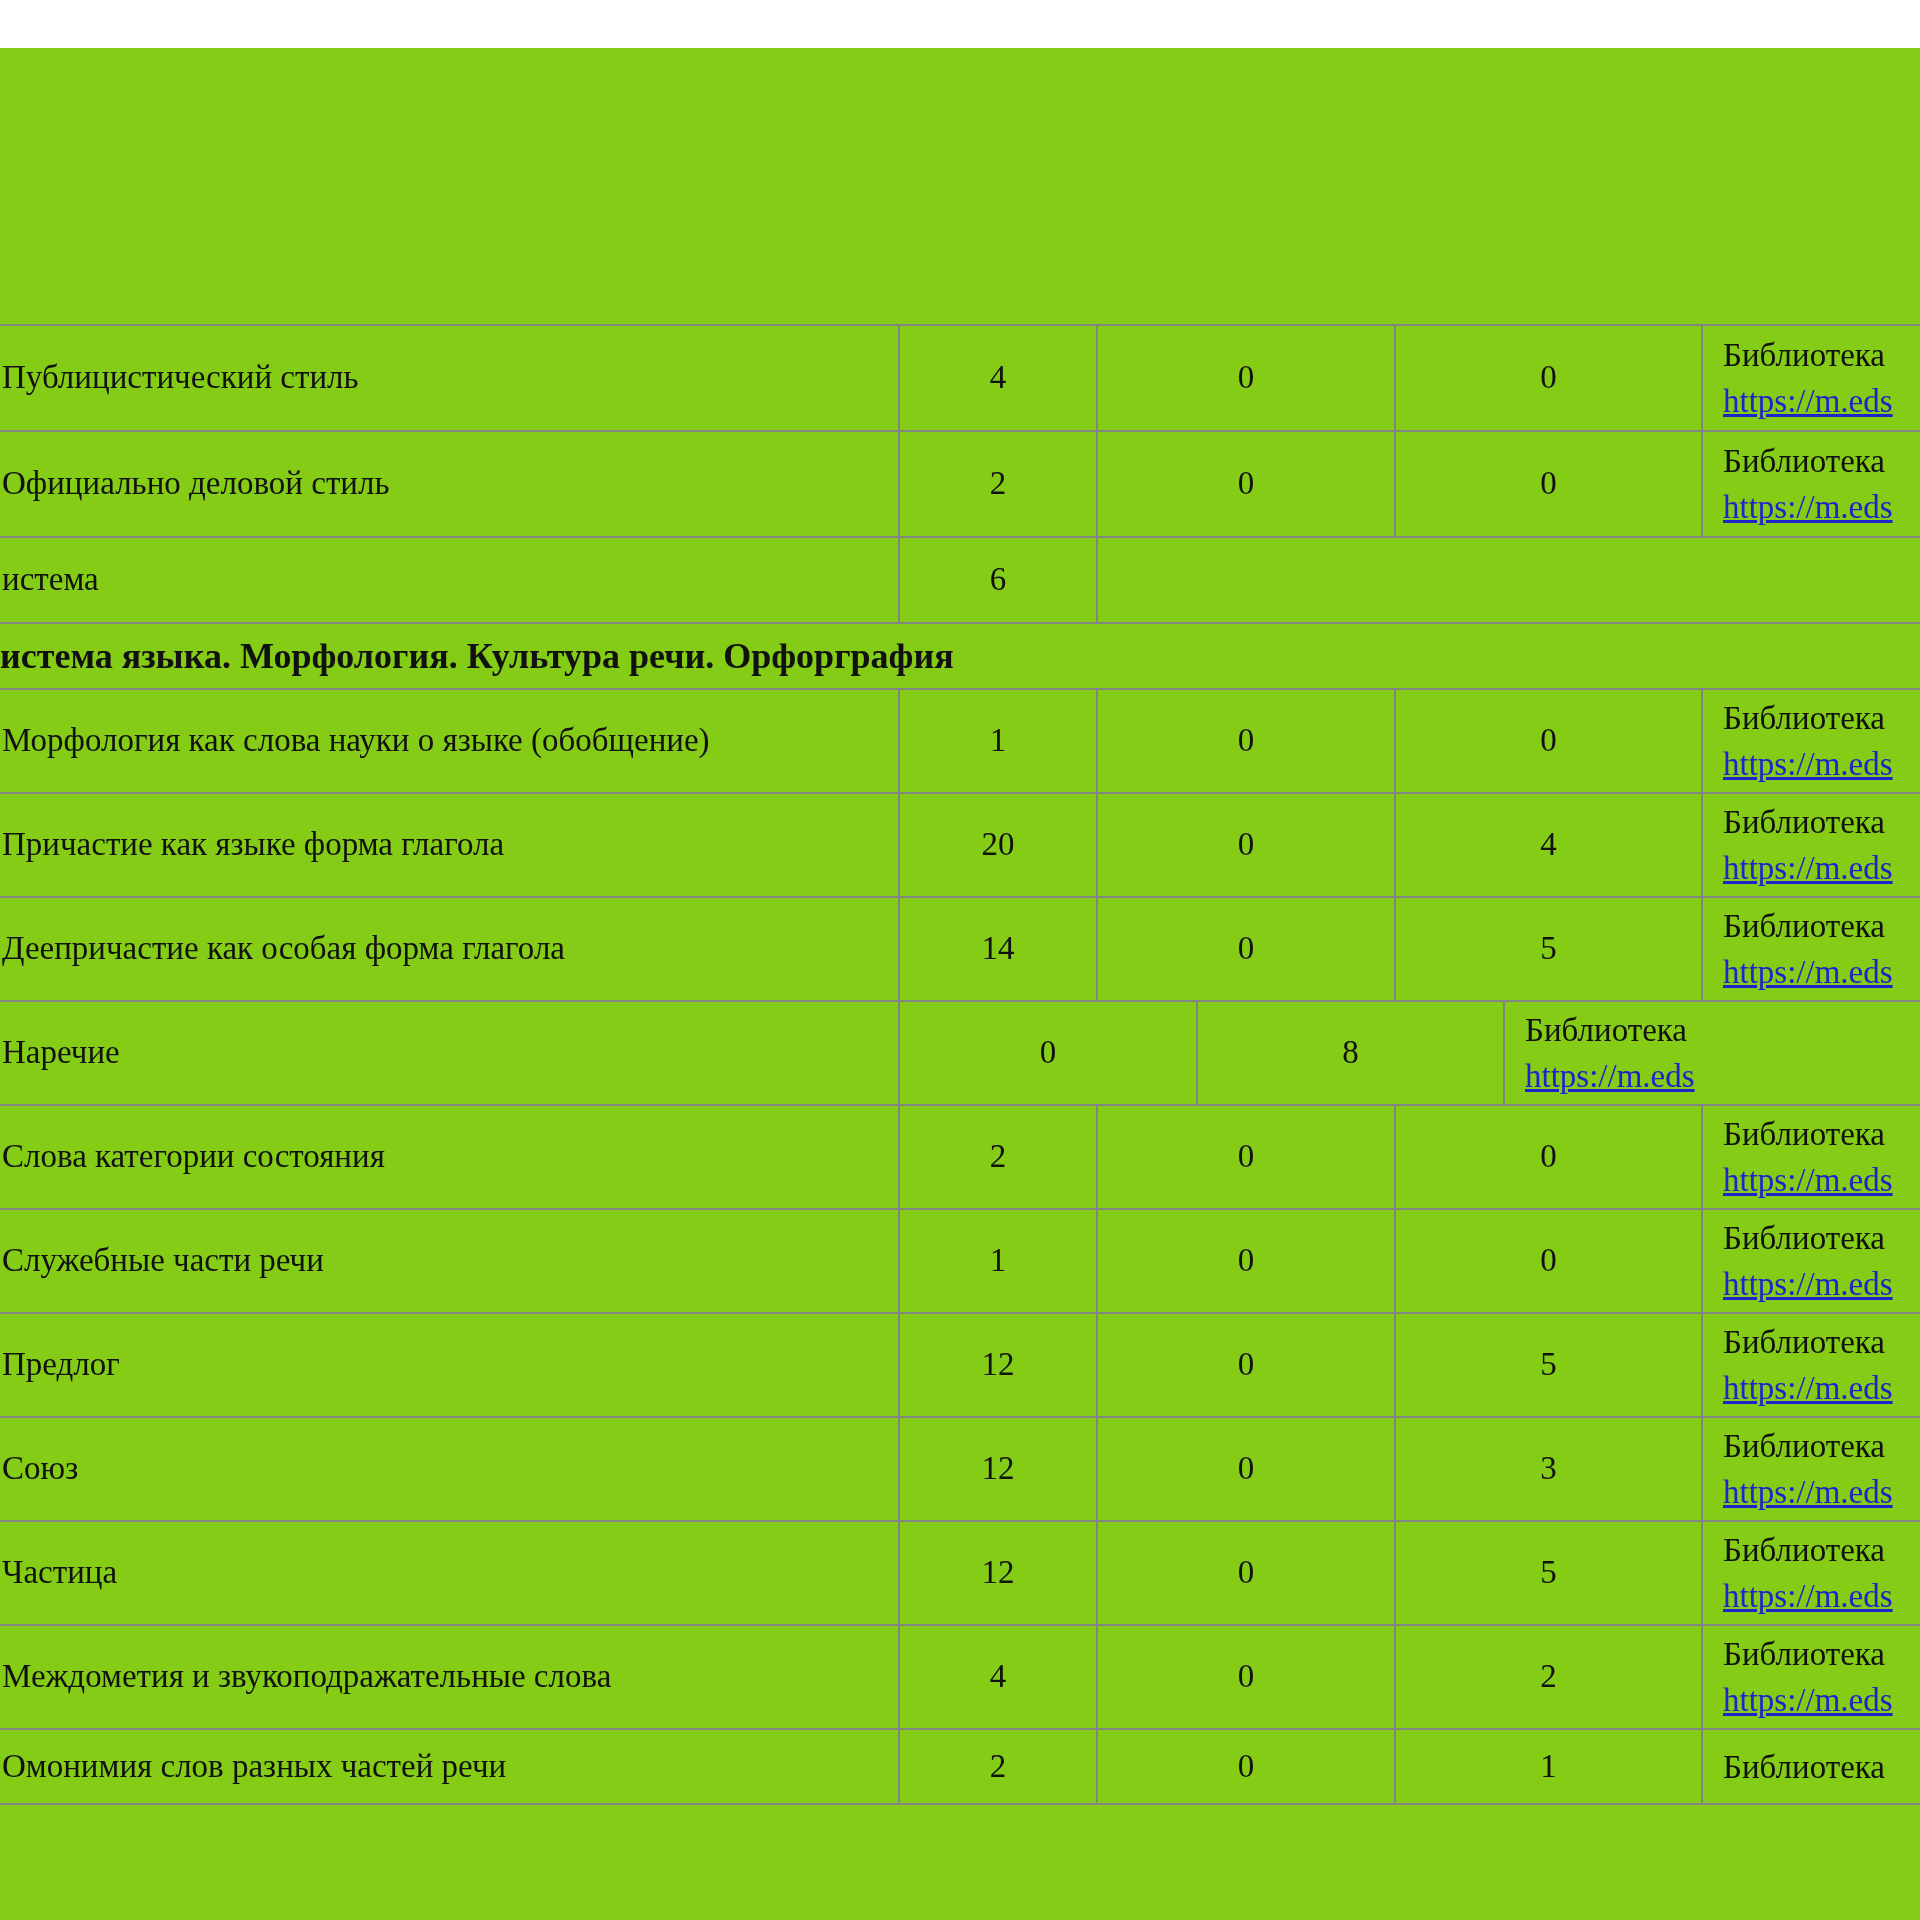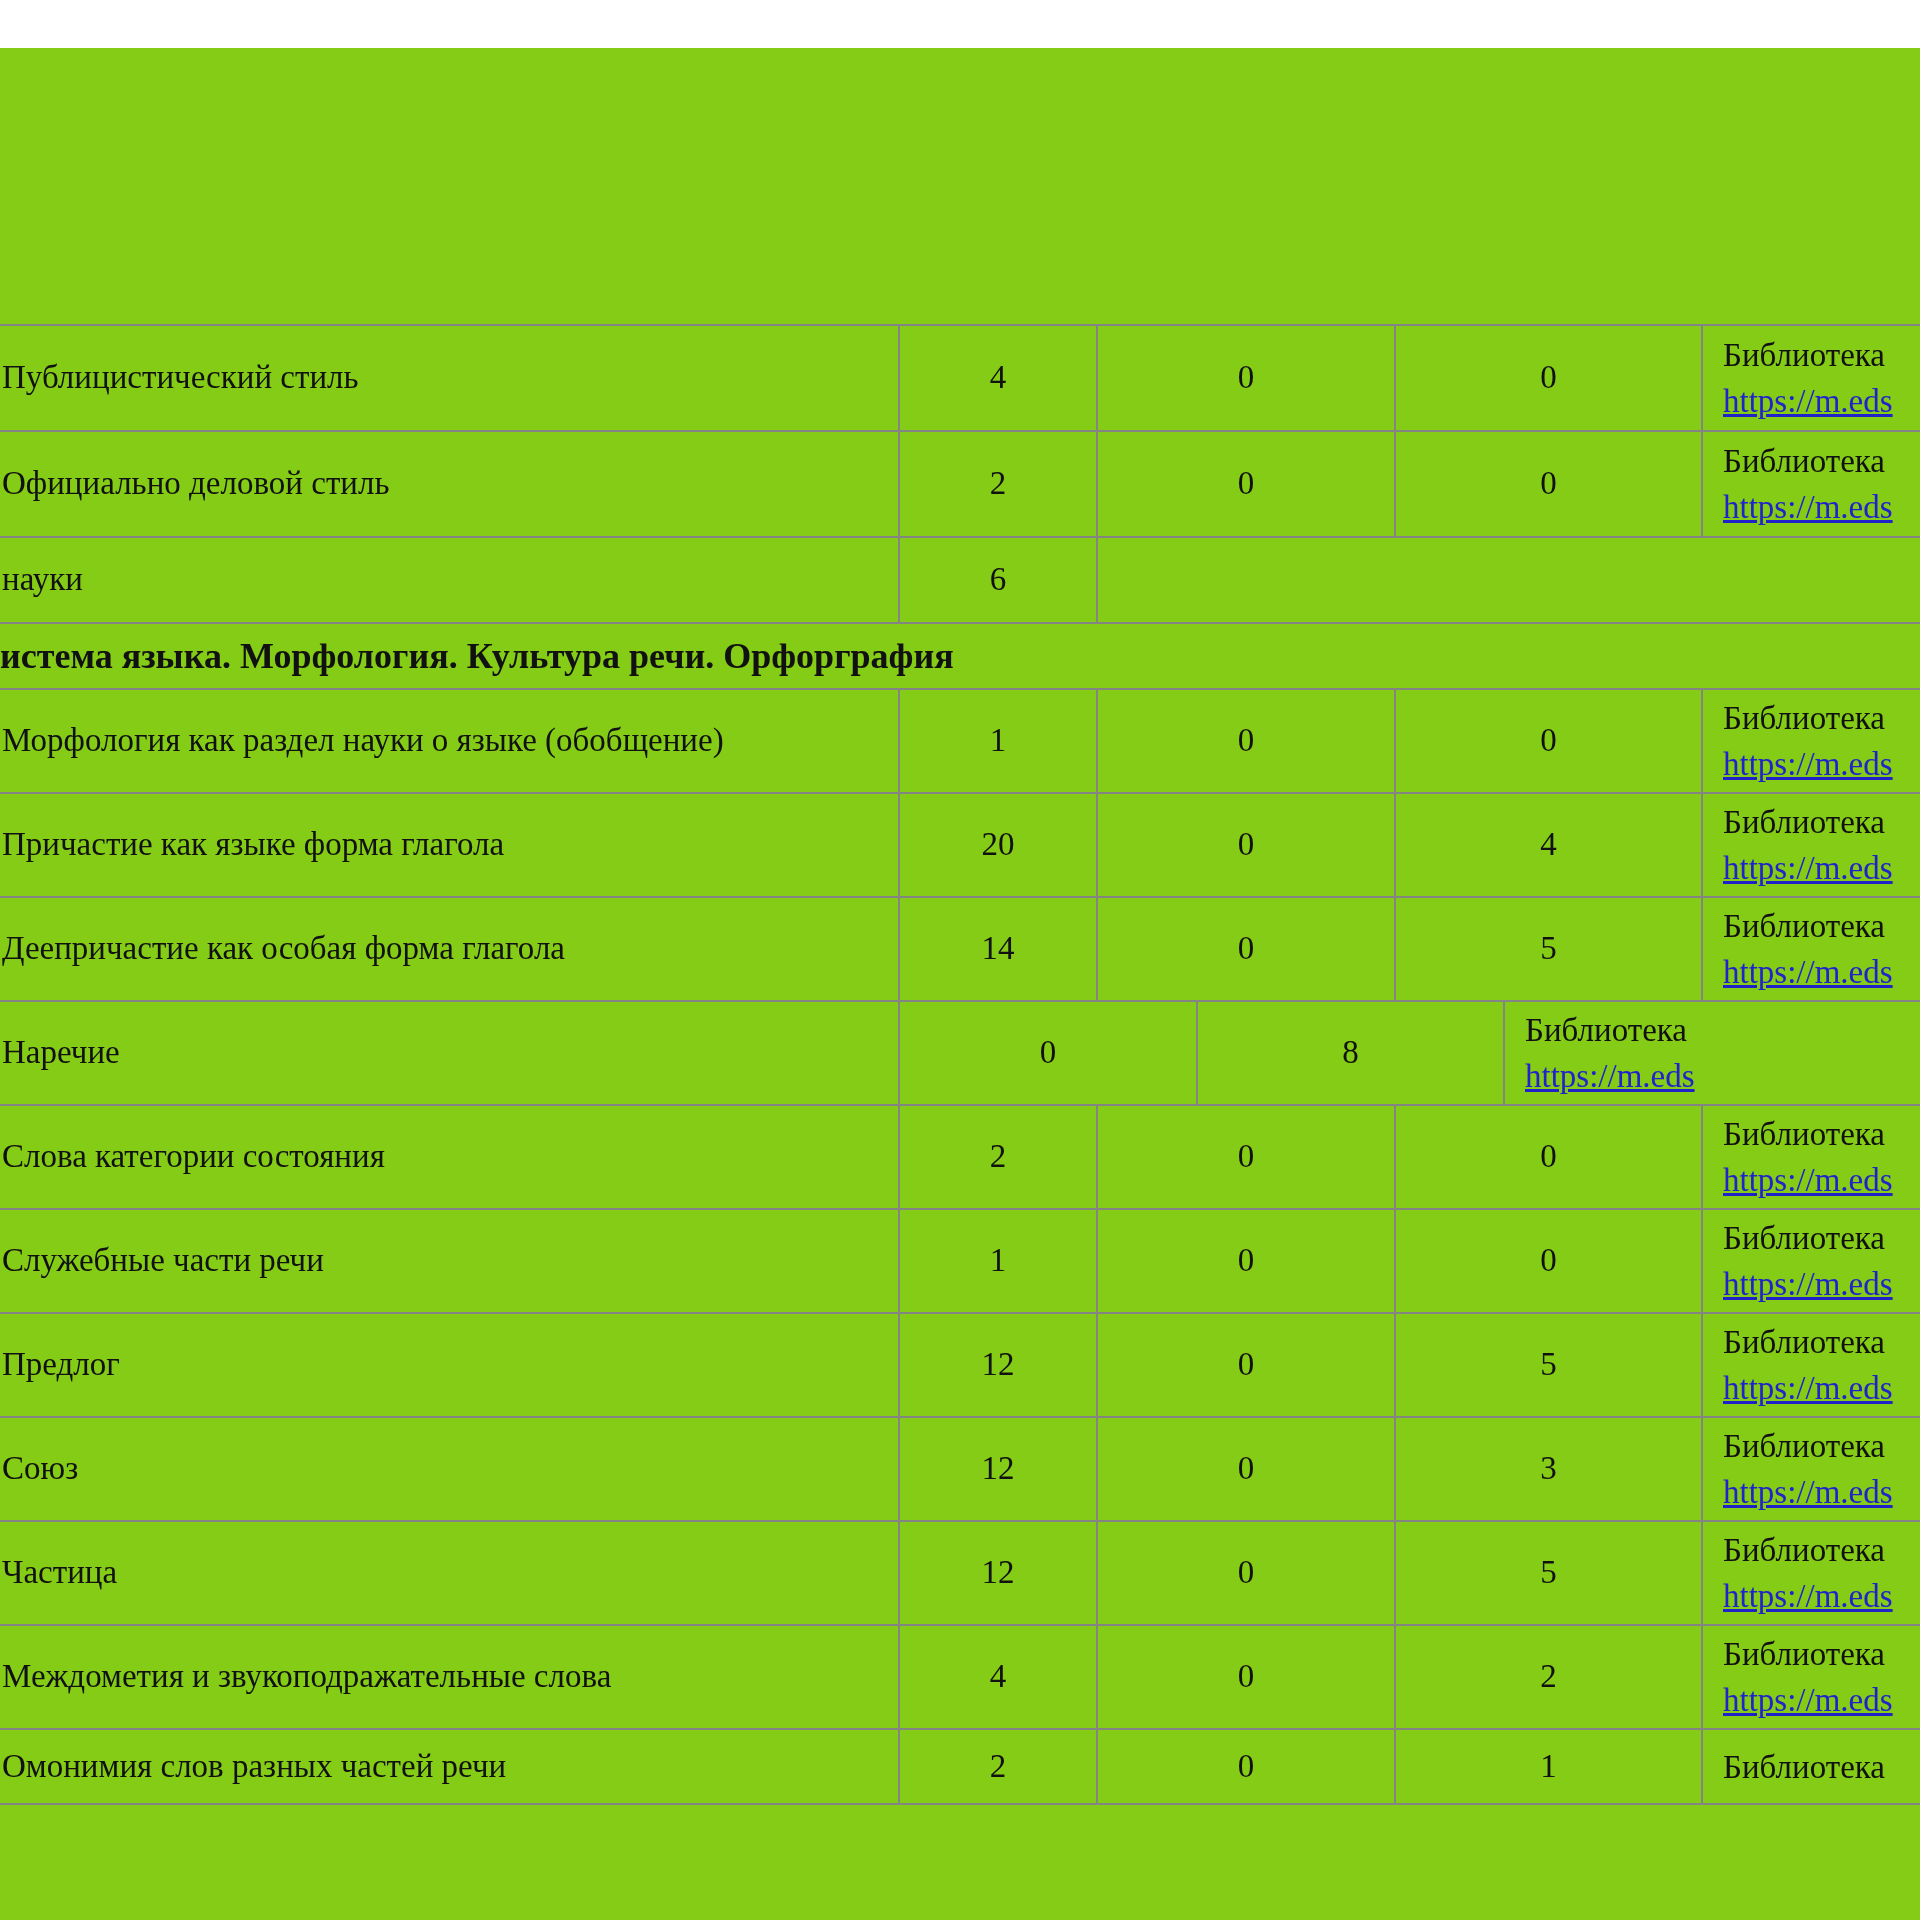--- a/index.html
+++ b/index.html
@@ -81,33 +81,33 @@
     <div class="cell c-num3 vline">0</div>
     <div class="cell c-num4 vline">0</div>
     <div class="cell c-res vline">
       <span class="res-line">Библиотека</span>
       <a class="res-link">https://m.eds</a>
     </div>
   </div>
 
   <div class="trow" style="top:488px;height:86px;">
     <div class="cell c-topic">
-        <span>науки</span>
+        <span>истема</span>
       </div>
     <div class="cell c-num2 vline">6</div>
     <div class="cell c-merged-empty vline"></div>
   </div>
 
   <div class="trow" style="top:574px;height:66px;">
     <div class="section-cell">истема языка. Морфология. Культура речи. Орфорграфия</div>
   </div>
 
   <div class="trow" style="top:640px;height:104px;">
     <div class="cell c-topic">
-        <span>Морфология как раздел науки о языке (обобщение)</span>
+        <span>Морфология как слова науки о языке (обобщение)</span>
       </div>
     <div class="cell c-num2 vline">1</div>
     <div class="cell c-num3 vline">0</div>
     <div class="cell c-num4 vline">0</div>
     <div class="cell c-res vline">
       <span class="res-line">Библиотека</span>
       <a class="res-link">https://m.eds</a>
     </div>
   </div>
 

